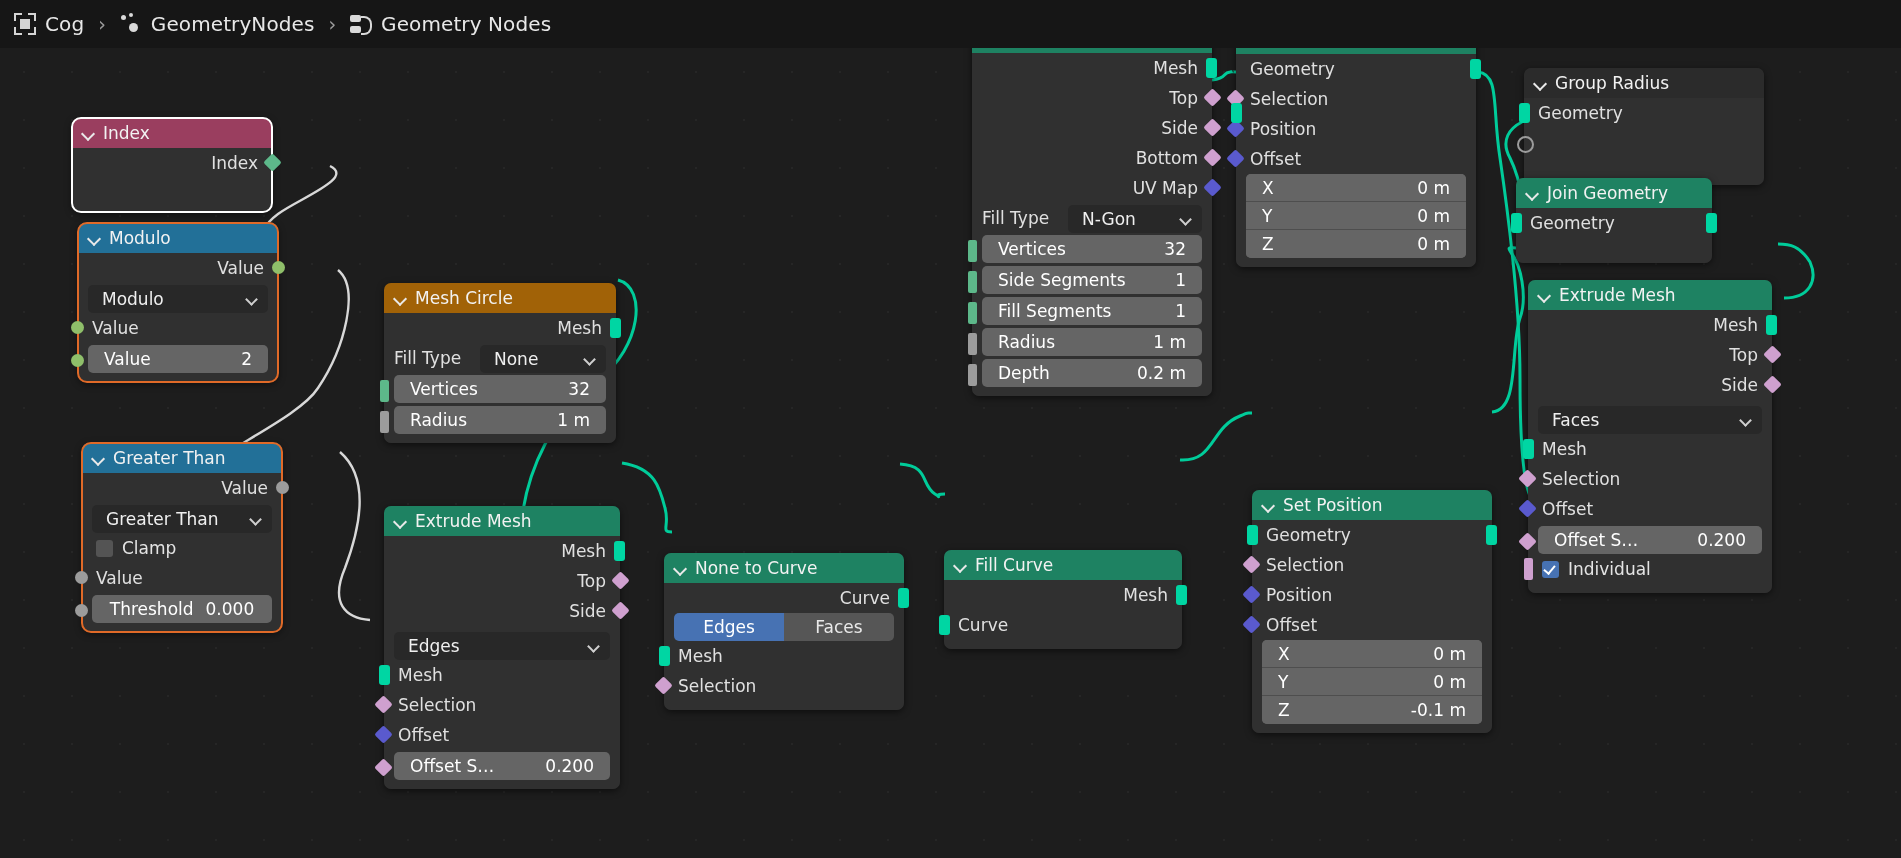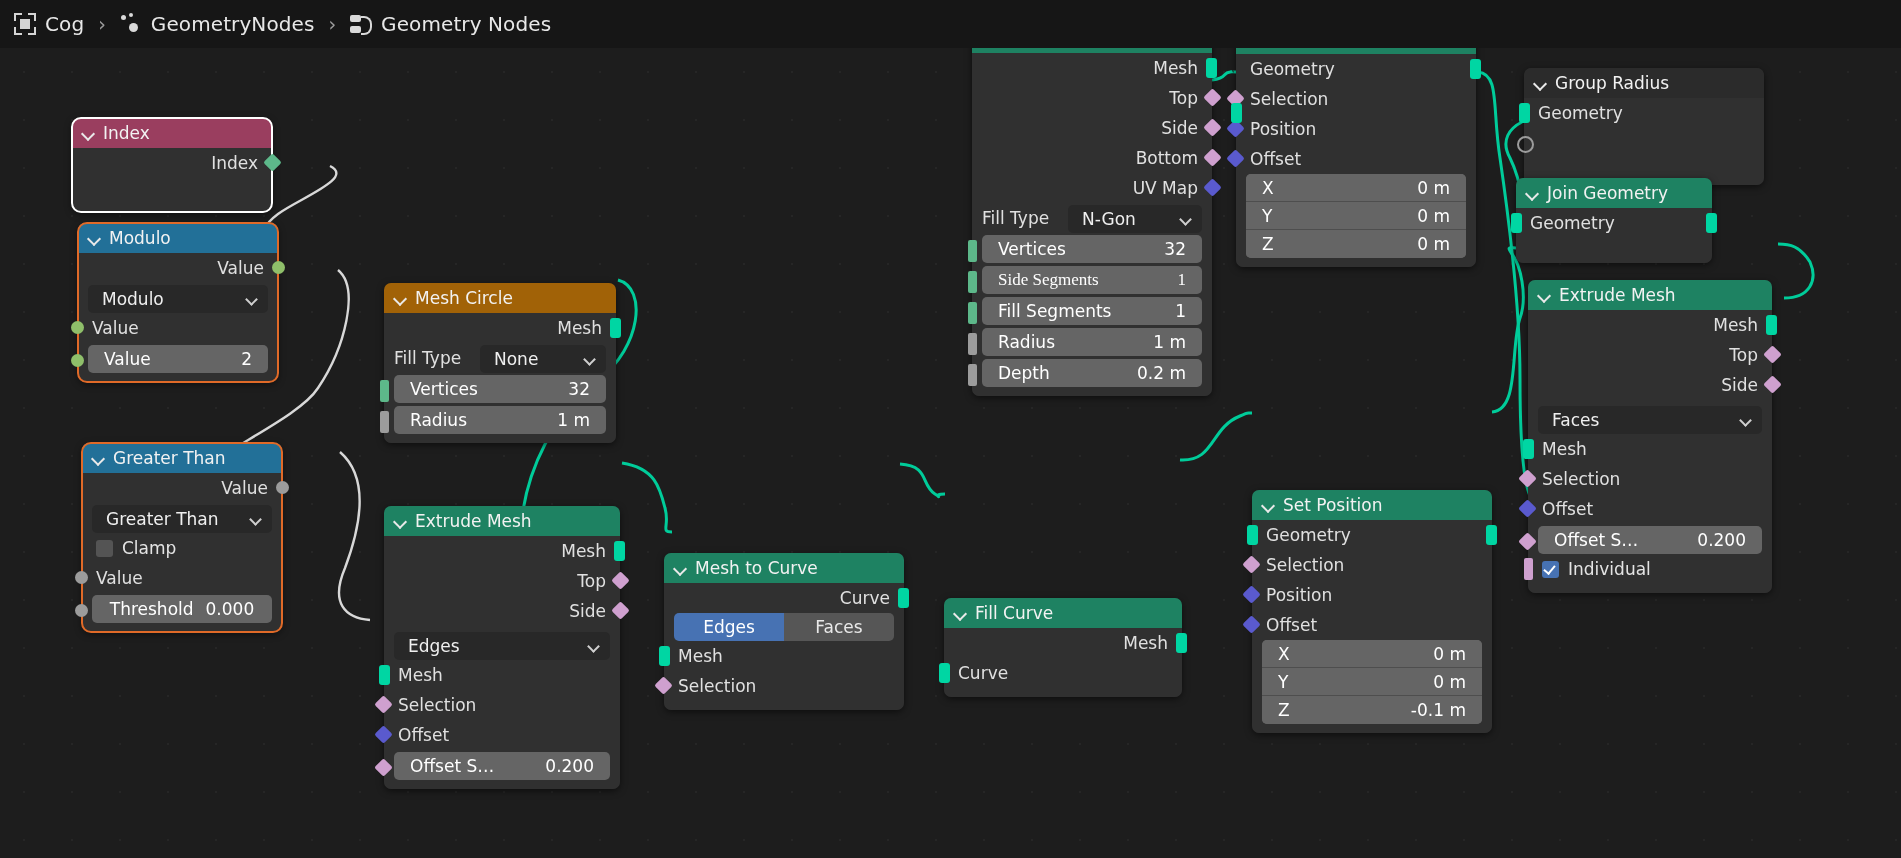--- a/index.html
+++ b/index.html
@@ -316,21 +316,21 @@
           <span class="lab">Offset S…</span>
           <span class="val">0.200</span>
         </div>
       </div>
     </div>
   </div>
 
   <div class="node" id="n-m2c" style="left:664px;top:505px;width:240px;">
     <div class="nhead" style="background:#1e8262;">
       <span class="chev"></span>
-      <span>Mesh to Curve</span>
+      <span>None to Curve</span>
     </div>
     <div class="nbody">
       <div class="row out">
         <span>Curve</span>
         <span class="sock r geo" style="background:#00d6a3;top:5px;right:-5px;"></span>
       </div>
       <div class="wrap">
         <div class="toggle2">
           <div class="on">Edges</div>
           <div class="off">Faces</div>
@@ -340,21 +340,21 @@
         <span class="sock l geo" style="background:#00d6a3;top:5px;left:-5px;"></span>
         <span>Mesh</span>
       </div>
       <div class="row in">
         <span class="sock l dia" style="background:#cfa0cf;top:8px;"></span>
         <span>Selection</span>
       </div>
     </div>
   </div>
 
-  <div class="node" id="n-fill" style="left:944px;top:502px;width:238px;margin-top:48px;">
+  <div class="node" id="n-fill" style="left:944px;top:502px;width:238px;">
     <div class="nhead" style="background:#1e8262;">
       <span class="chev"></span>
       <span>Fill Curve</span>
     </div>
     <div class="nbody">
       <div class="row out">
         <span>Mesh</span>
         <span class="sock r geo" style="background:#00d6a3;top:5px;right:-5px;"></span>
       </div>
       <div class="row in">
@@ -397,21 +397,21 @@
           <span class="dc"></span>
         </div>
       </div>
       <div class="wrap" style="position:relative;">
         <span class="sock fieldbar" style="background:#5db88a;top:5px;position:absolute;"></span>
         <div class="wdg numsplit">
           <span class="lab">Vertices</span>
           <span class="val">32</span>
         </div>
       </div>
-      <div class="wrap" style="position:relative;margin-top:3px;font-family:Liberation Serif, serif;">
+      <div class="wrap" style="position:relative;margin-top:3px;">
         <span class="sock fieldbar" style="background:#5db88a;top:5px;position:absolute;"></span>
         <div class="wdg numsplit">
           <span class="lab">Side Segments</span>
           <span class="val">1</span>
         </div>
       </div>
       <div class="wrap" style="position:relative;margin-top:3px;">
         <span class="sock fieldbar" style="background:#5db88a;top:5px;position:absolute;"></span>
         <div class="wdg numsplit">
           <span class="lab">Fill Segments</span>

